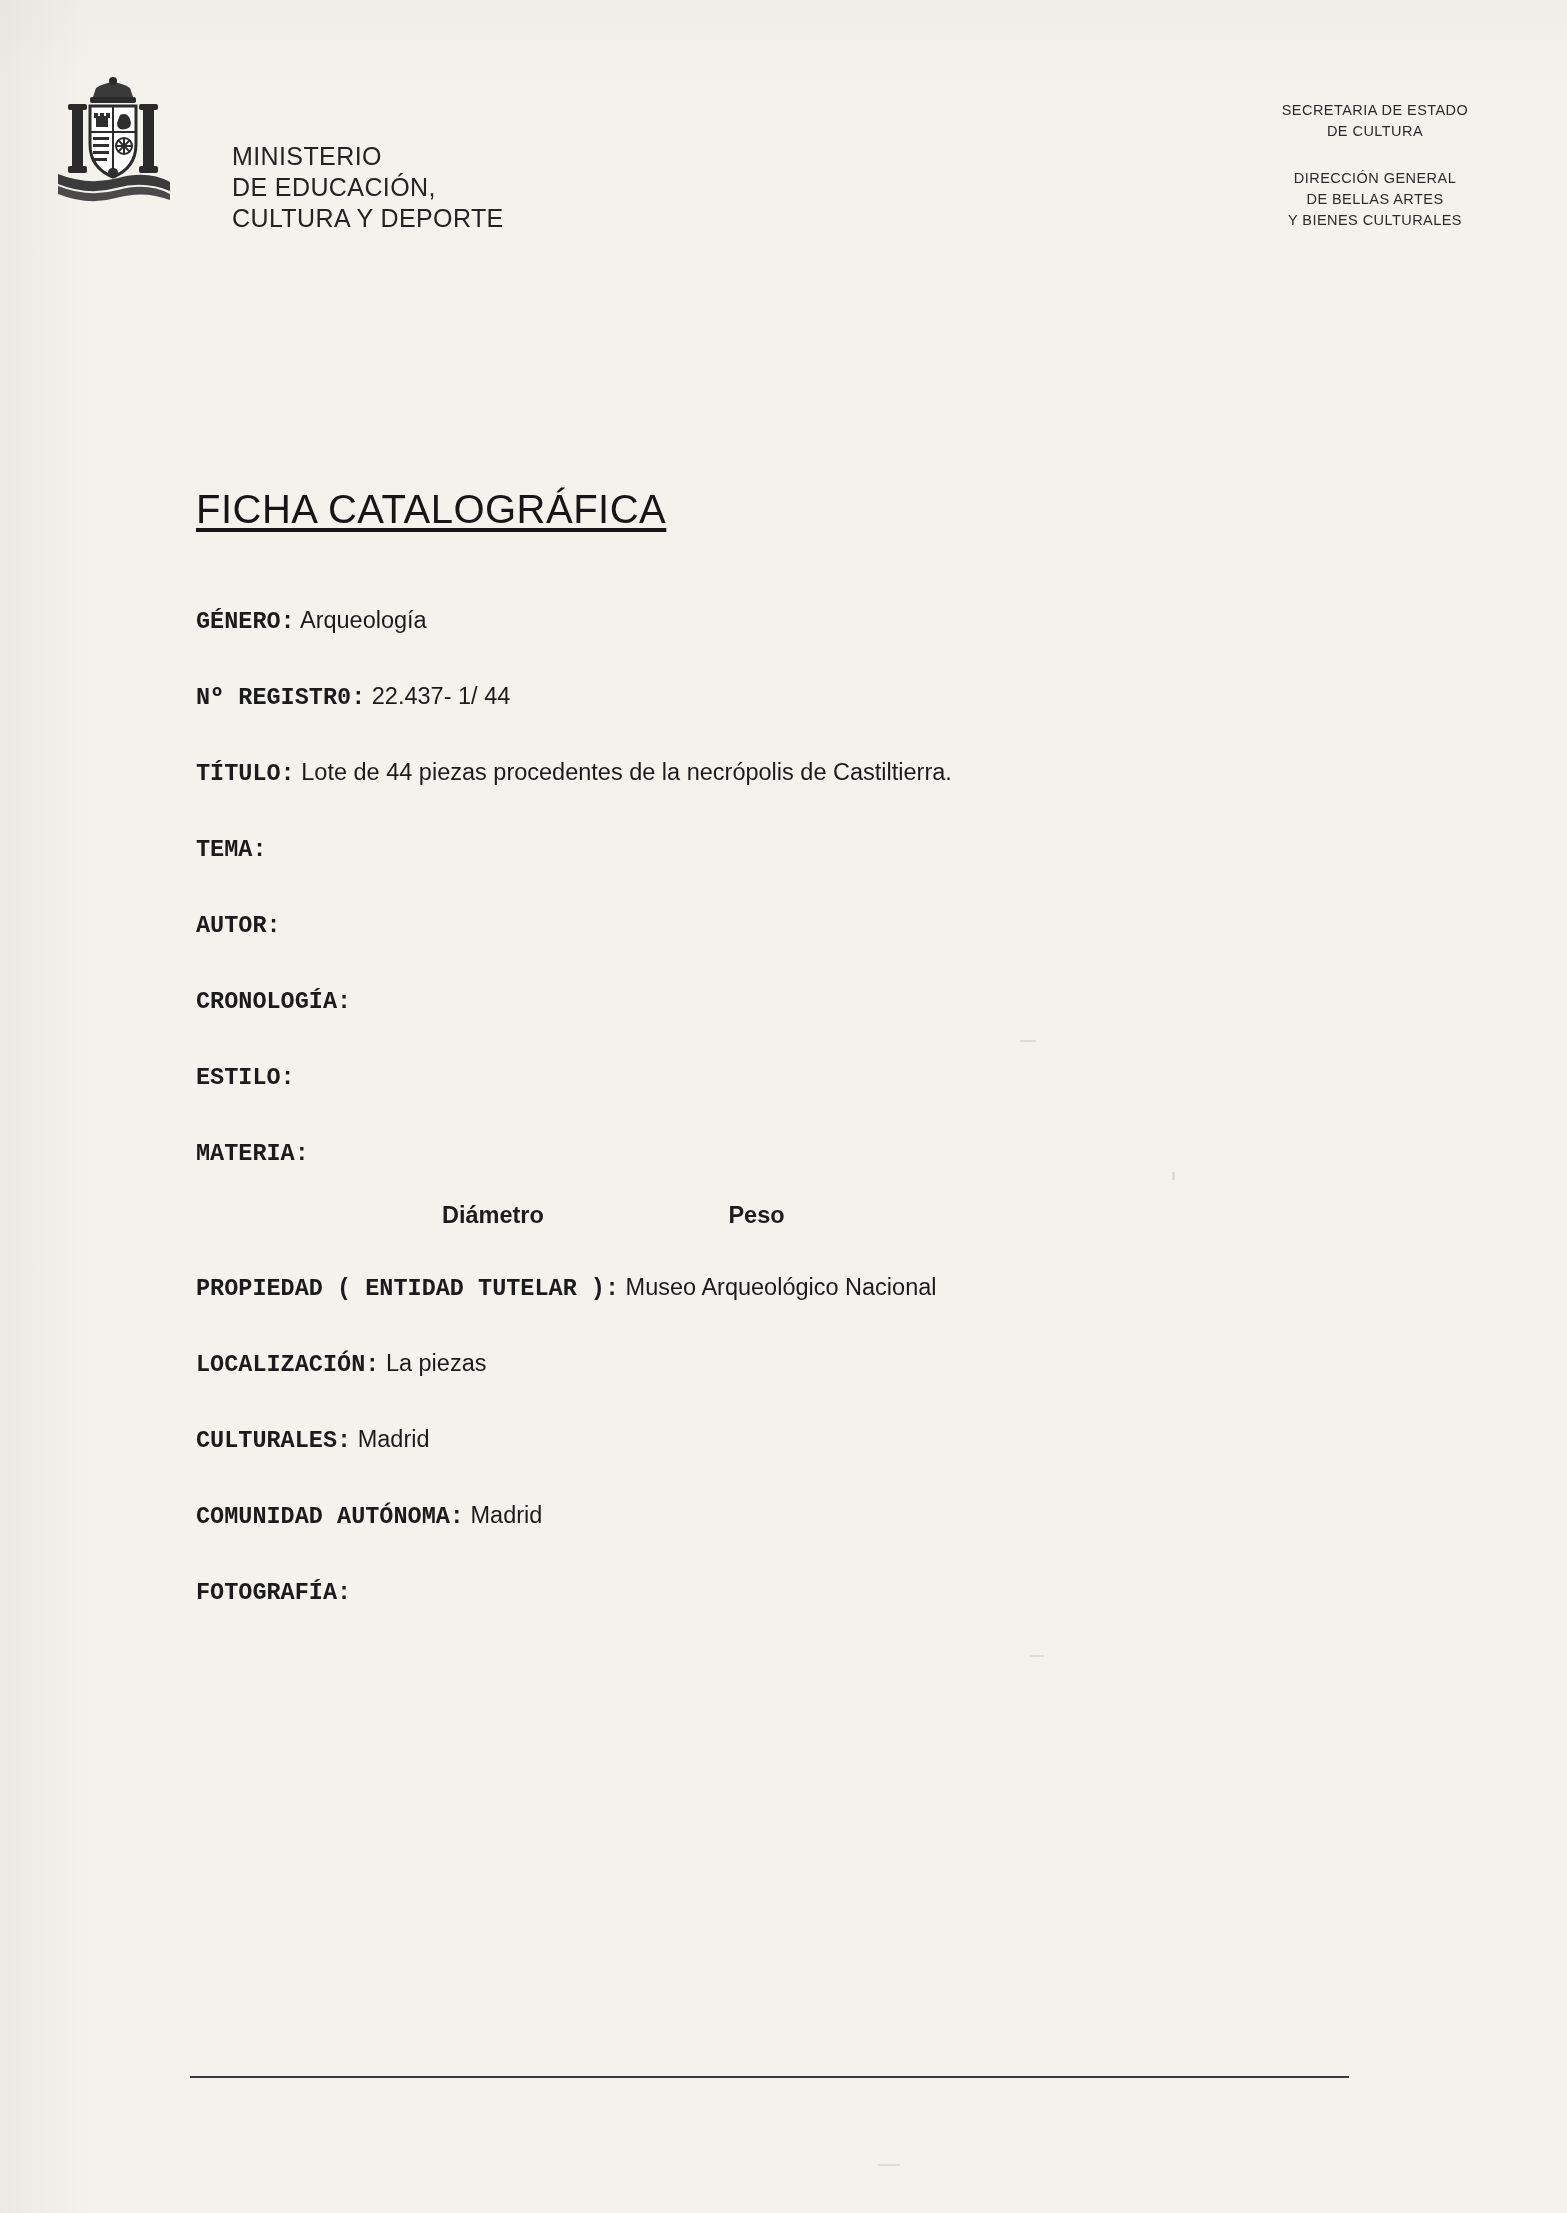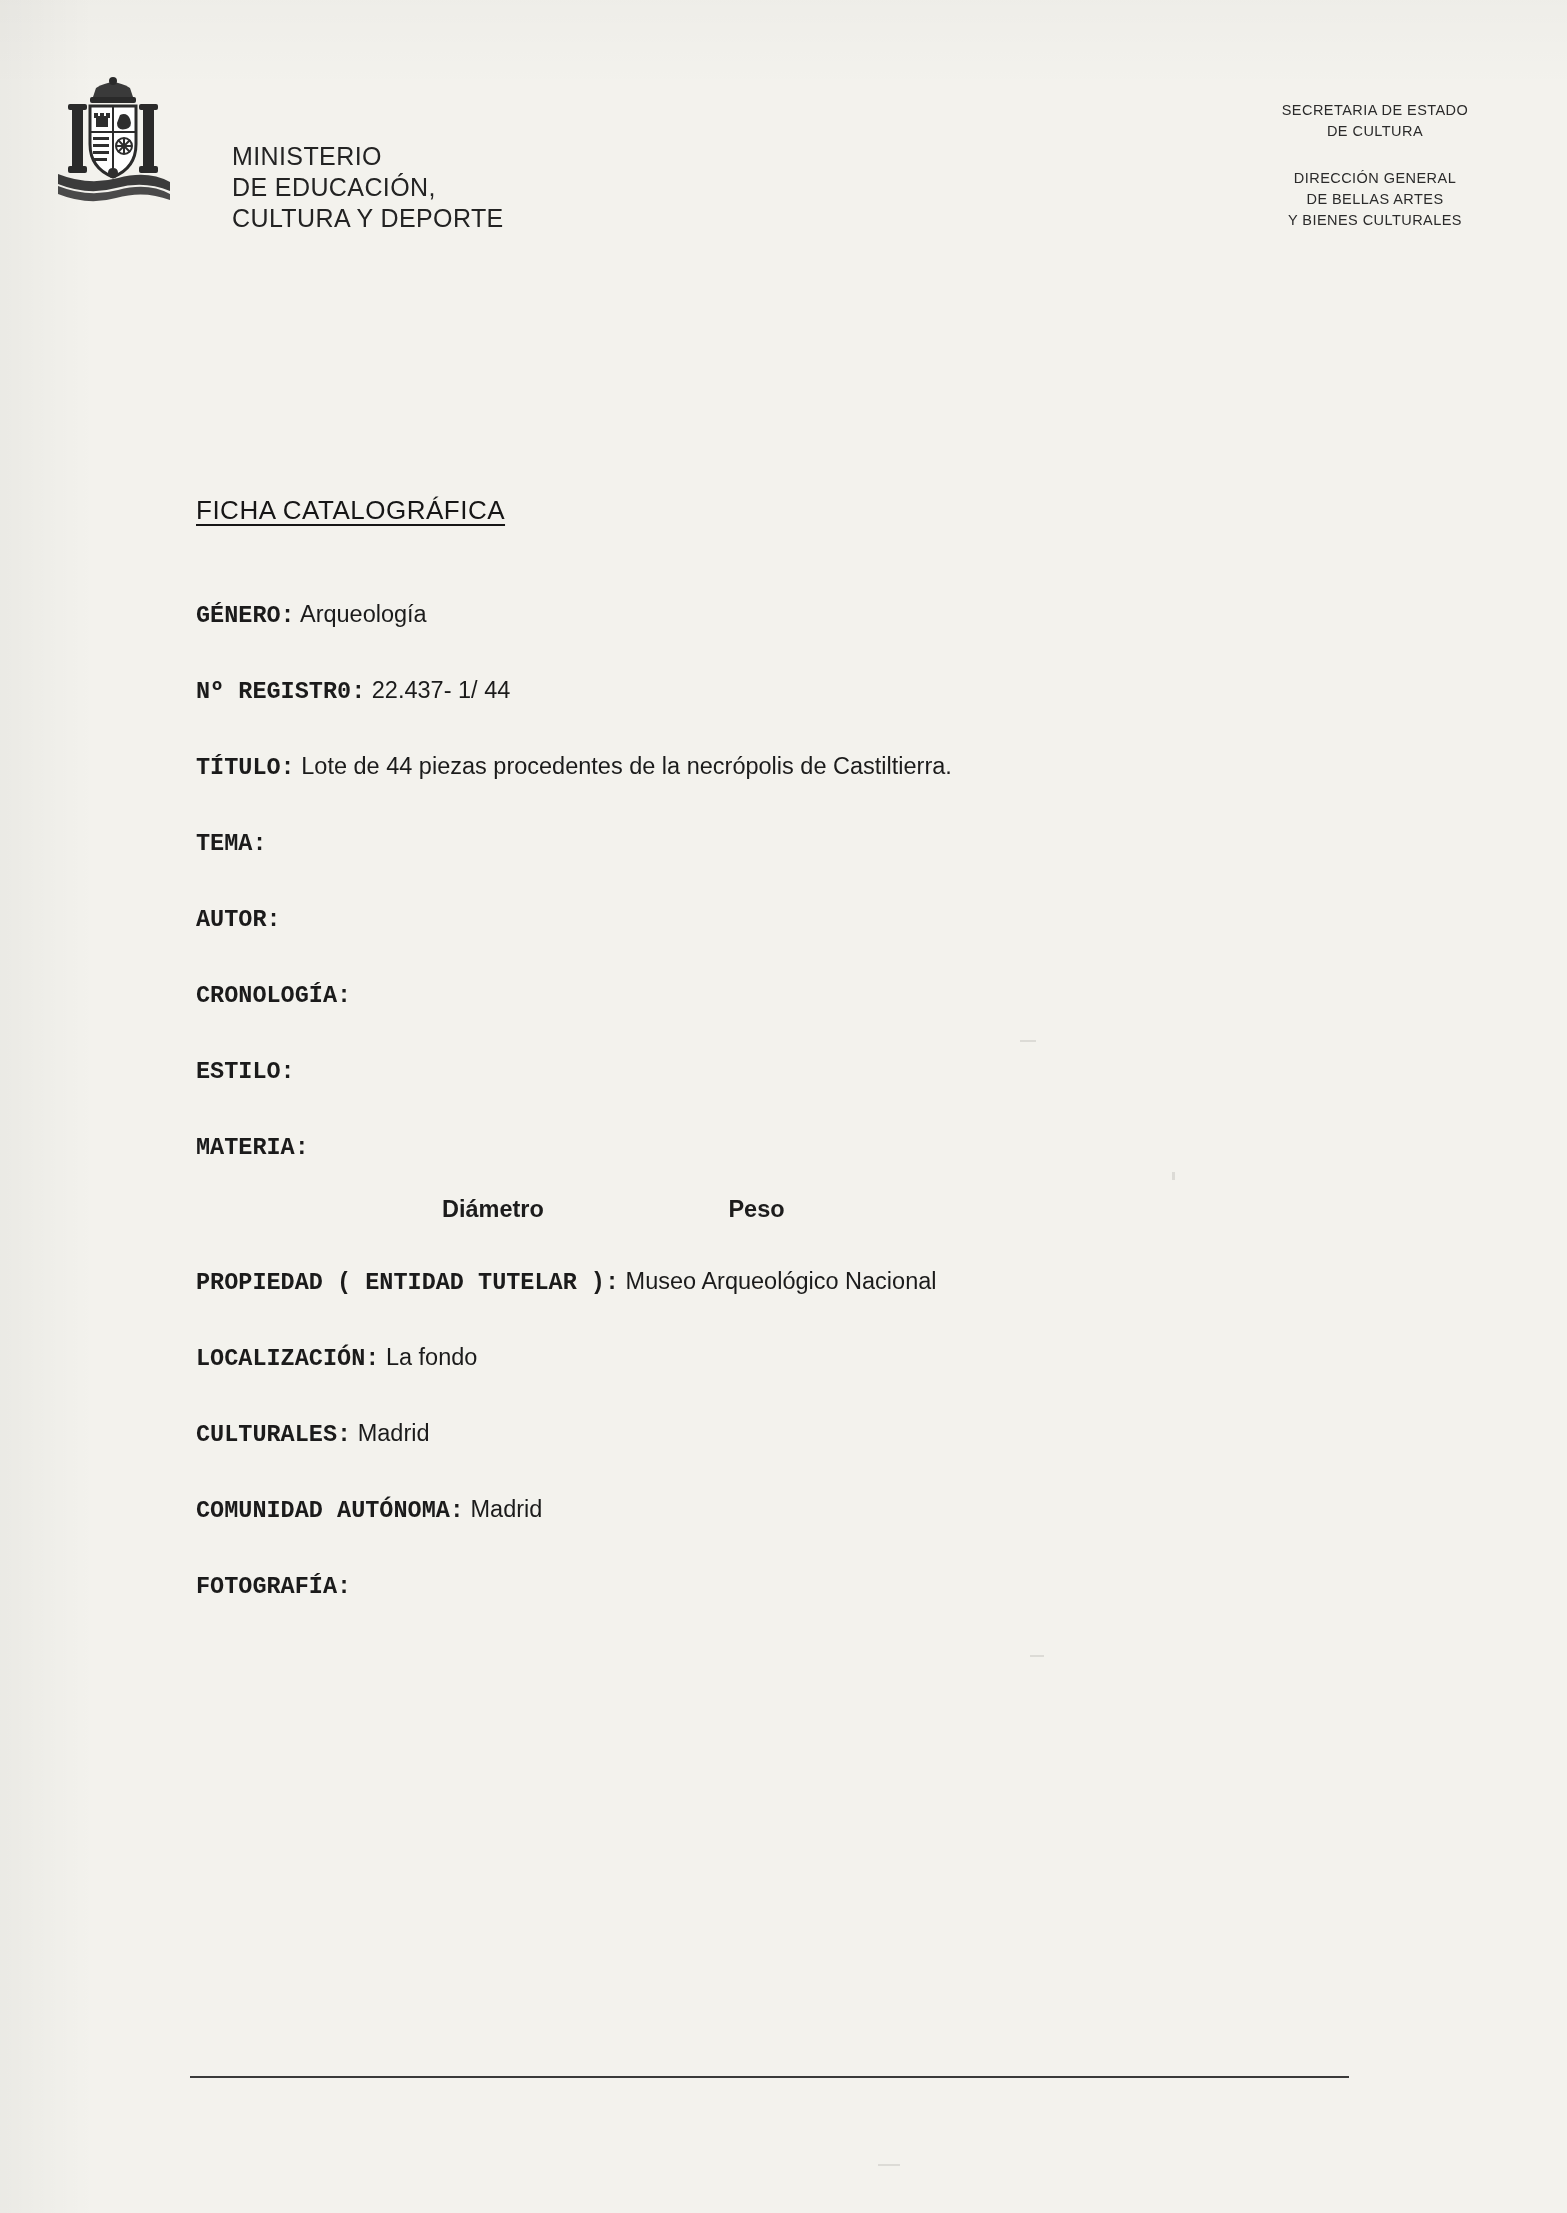--- a/index.html
+++ b/index.html
@@ -71,26 +71,26 @@
   }
 
   
   .content {
     position: absolute;
     left: 196px;
     top: 487px;
     width: 1180px;
   }
   .doc-title {
-    font-size: 26px;
+    font-size: 40px;
     font-weight: 400;
     letter-spacing: 0.5px;
     text-decoration: underline;
     text-underline-offset: 5px;
-    margin: 8px 0 72px 0;
+    margin: 0 0 72px 0;
     color: #161616;
   }
   .field {
     font-size: 23.5px;
     line-height: 33px;
     margin-bottom: 42px;
     color: #1b1b1b;
   }
   .field .lbl {
     font-weight: bold;
@@ -253,21 +253,21 @@
       <span class="c2">Peso</span>
     </div>
 
     <div class="field">
       <span class="lbl">PROPIEDAD ( ENTIDAD TUTELAR ):</span>
       <span class="val">Museo Arqueológico Nacional</span>
     </div>
 
     <div class="field">
       <span class="lbl">LOCALIZACIÓN:</span>
-      <span class="val">La fondo</span>
+      <span class="val">La piezas</span>
     </div>
 
 
     <div class="field">
       <span class="lbl">CULTURALES:</span>
       <span class="val">Madrid</span>
     </div>
 
     <div class="field">
       <span class="lbl">COMUNIDAD AUTÓNOMA:</span>

